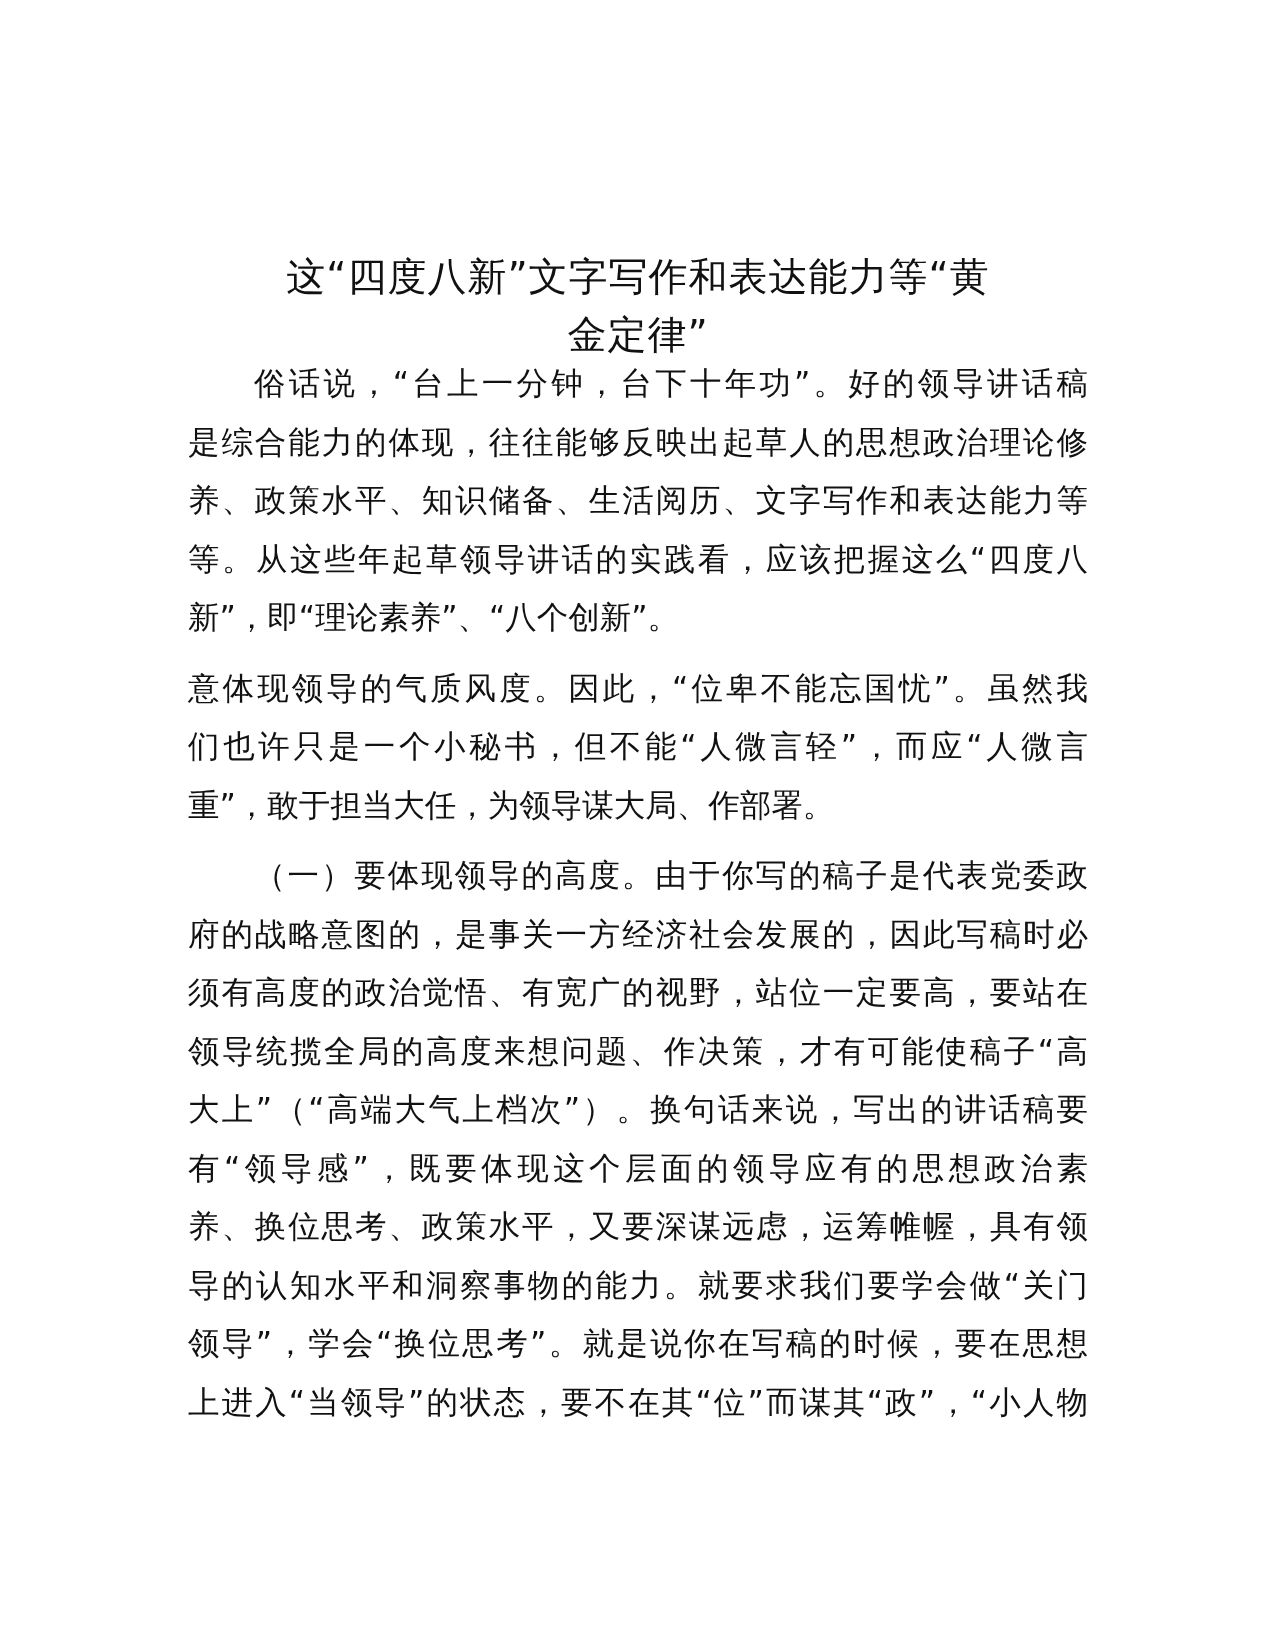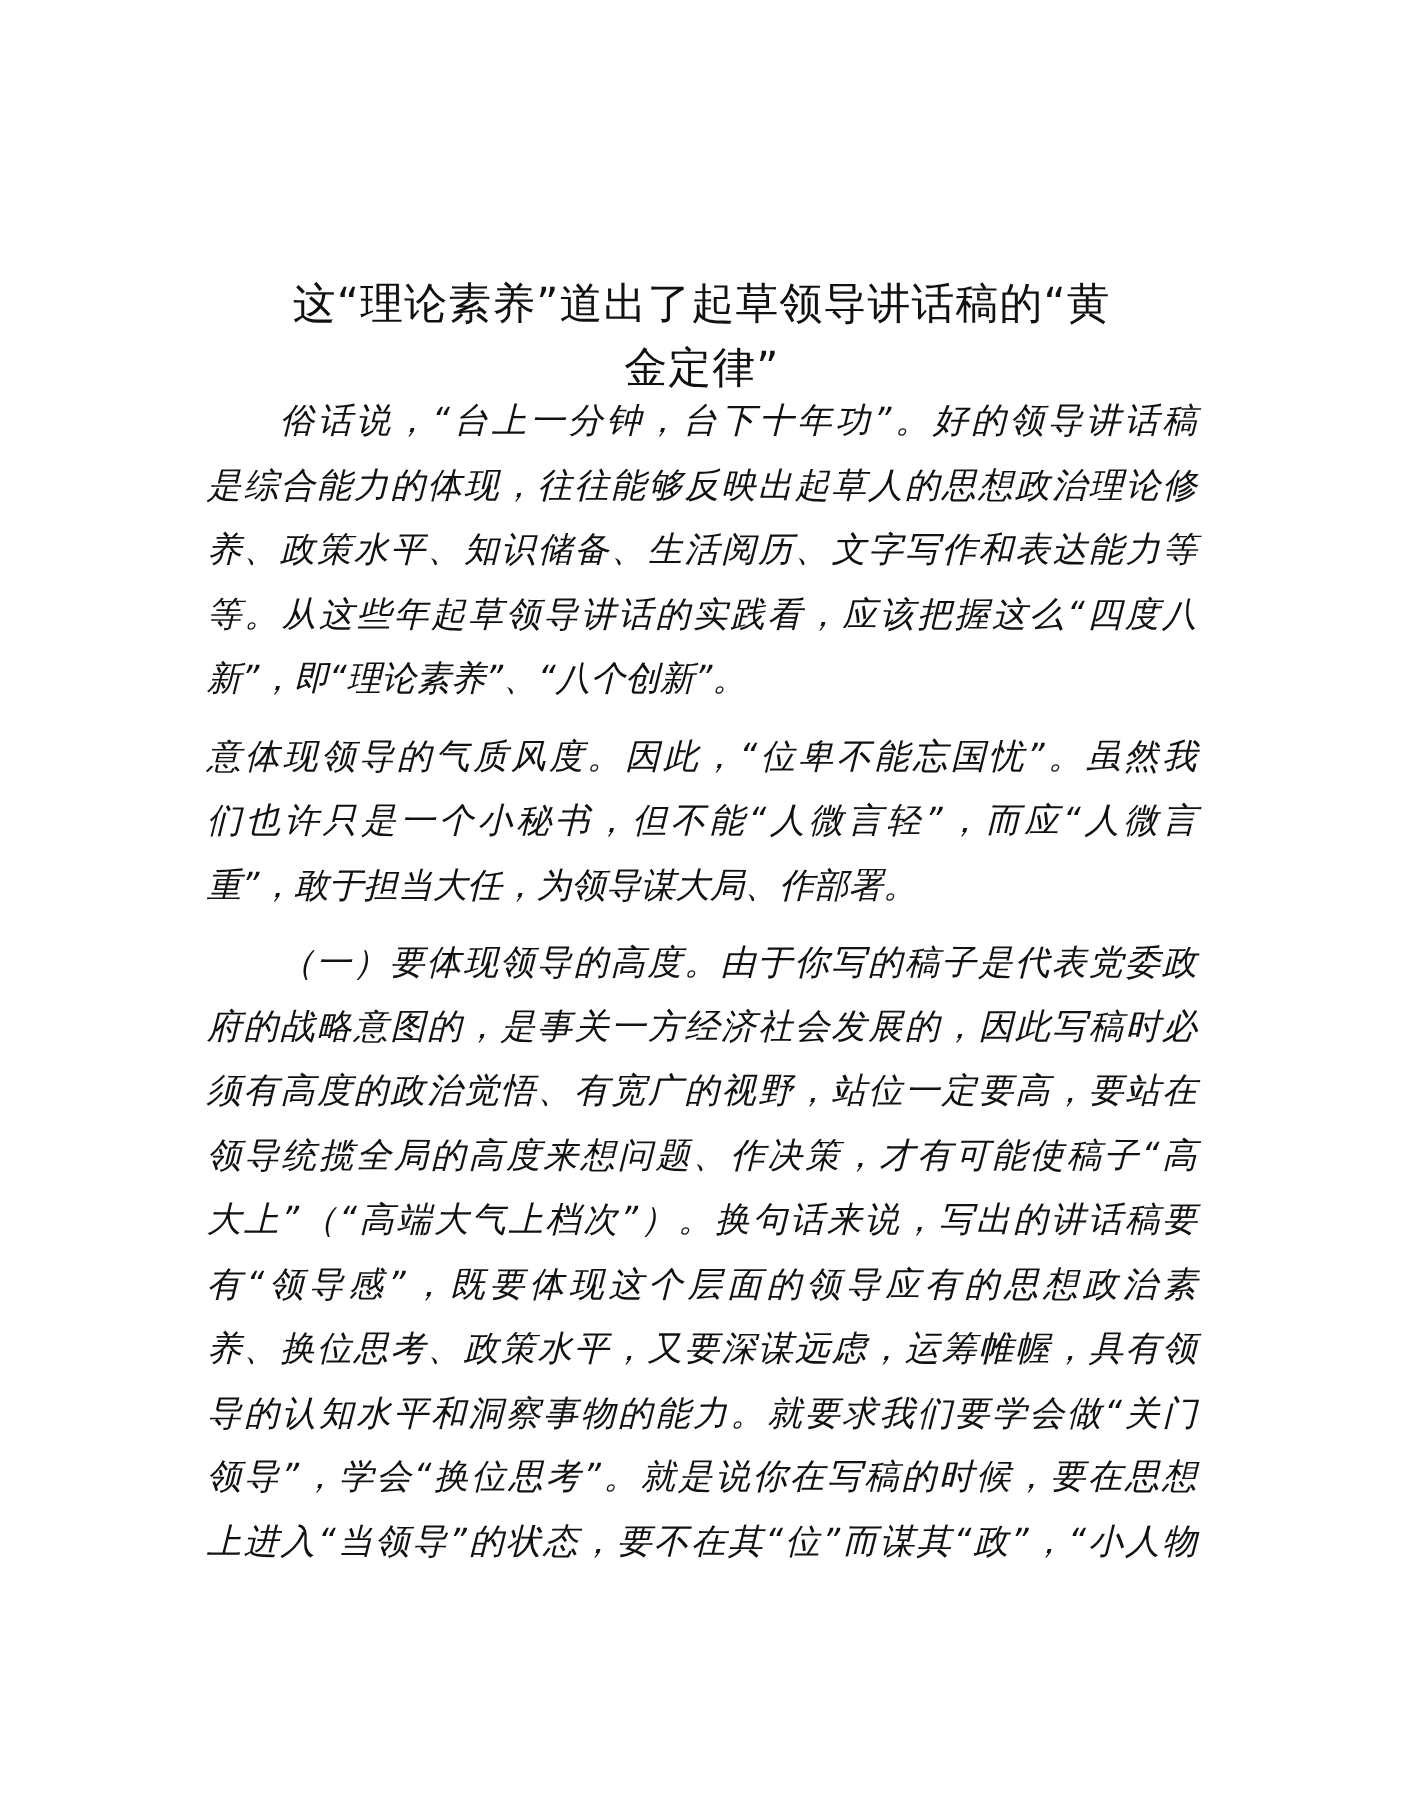--- a/index.html
+++ b/index.html
@@ -38,21 +38,20 @@
     white-space: nowrap;
   }
   .body {
     position: absolute;
     left: 188px;
     width: 900px;
     top: 354px;
   }
   .para {
     margin: 0 0 12px 0;
-    font-style: italic;
   }
   .line {
     display: block;
     height: 58.5px;
     line-height: 58.5px;
     font-size: 31.5px;
     white-space: nowrap;
     text-align: justify;
     text-align-last: justify;
   }
@@ -62,21 +61,21 @@
   .line.first {
     padding-left: 66px;
   }
 </style>
 </head>
 <body>
 
 <div class="page">
 
   <h1 class="title">
-    <span class="tline">这“理论素养”道出了起草领导讲话稿的“黄</span>
+    <span class="tline">这“四度八新”文字写作和表达能力等“黄</span>
     <span class="tline">金定律”</span>
   </h1>
 
   <div class="body">
 
     <p class="para">
       <span class="line first">俗话说，“台上一分钟，台下十年功”。好的领导讲话稿</span>
       <span class="line">是综合能力的体现，往往能够反映出起草人的思想政治理论修</span>
       <span class="line">养、政策水平、知识储备、生活阅历、文字写作和表达能力等</span>
       <span class="line">等。从这些年起草领导讲话的实践看，应该把握这么“四度八</span>

